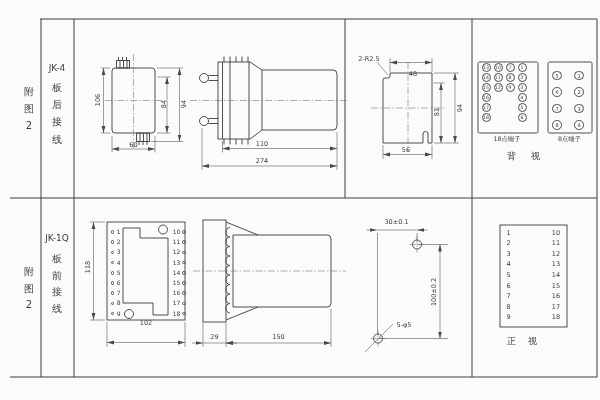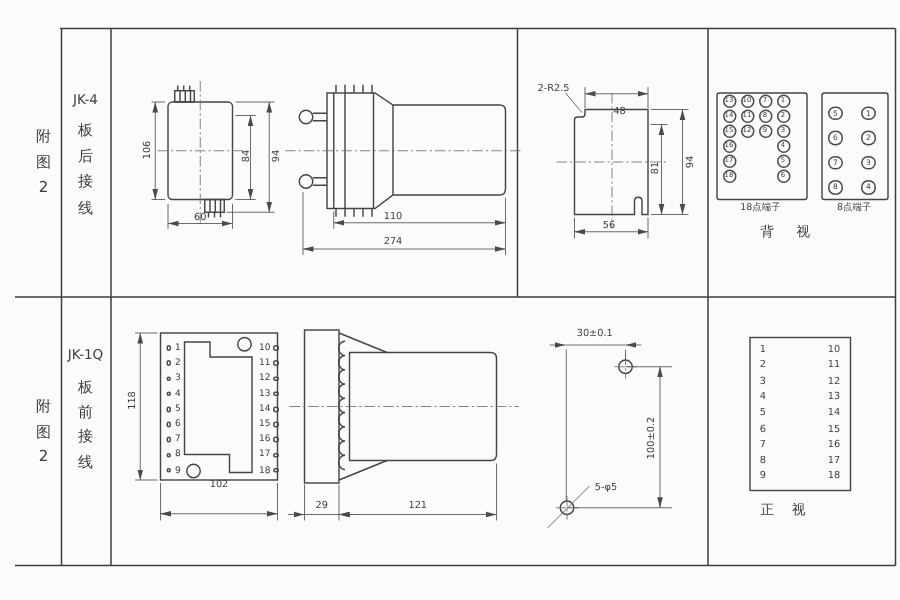--- a/index.html
+++ b/index.html
@@ -152,21 +152,21 @@
 <span class="t cjk" style="left:29px;top:305px">2</span>
 <span class="t mdl" style="left:57px;top:238px">JK-1Q</span>
 <span class="t cjk" style="left:57px;top:259px">板</span>
 <span class="t cjk" style="left:57px;top:276px">前</span>
 <span class="t cjk" style="left:57px;top:292px">接</span>
 <span class="t cjk" style="left:57px;top:309px">线</span>
 
 <span class="t dim v" style="left:88px;top:267px">118</span>
 <span class="t dim" style="left:146px;top:323px">102</span>
 <span class="t dim" style="left:214.5px;top:337px">29</span>
-<span class="t dim" style="left:278.5px;top:337px">121</span>
+<span class="t dim" style="left:278.5px;top:337px">150</span>
 <span class="t dim" style="left:396.5px;top:221.5px">30±0.1</span>
 <span class="t dim v" style="left:433.5px;top:291.5px">100±0.2</span>
 <span class="t dim" style="left:404px;top:324.5px">5-φ5</span>
 <span class="t big" style="left:512px;top:341px">正</span>
 <span class="t big" style="left:533px;top:341px">视</span>
 
 <div class="tc" style="left: 481.5px; top: 62.5px; width: 9px; height: 9px; font-size: 4.6px;">13</div>
     <div class="tc" style="left: 481.5px; top: 72.5px; width: 9px; height: 9px; font-size: 4.6px;">14</div>
     <div class="tc" style="left: 481.5px; top: 82.5px; width: 9px; height: 9px; font-size: 4.6px;">15</div>
     <div class="tc" style="left: 481.5px; top: 92.5px; width: 9px; height: 9px; font-size: 4.6px;">16</div>

